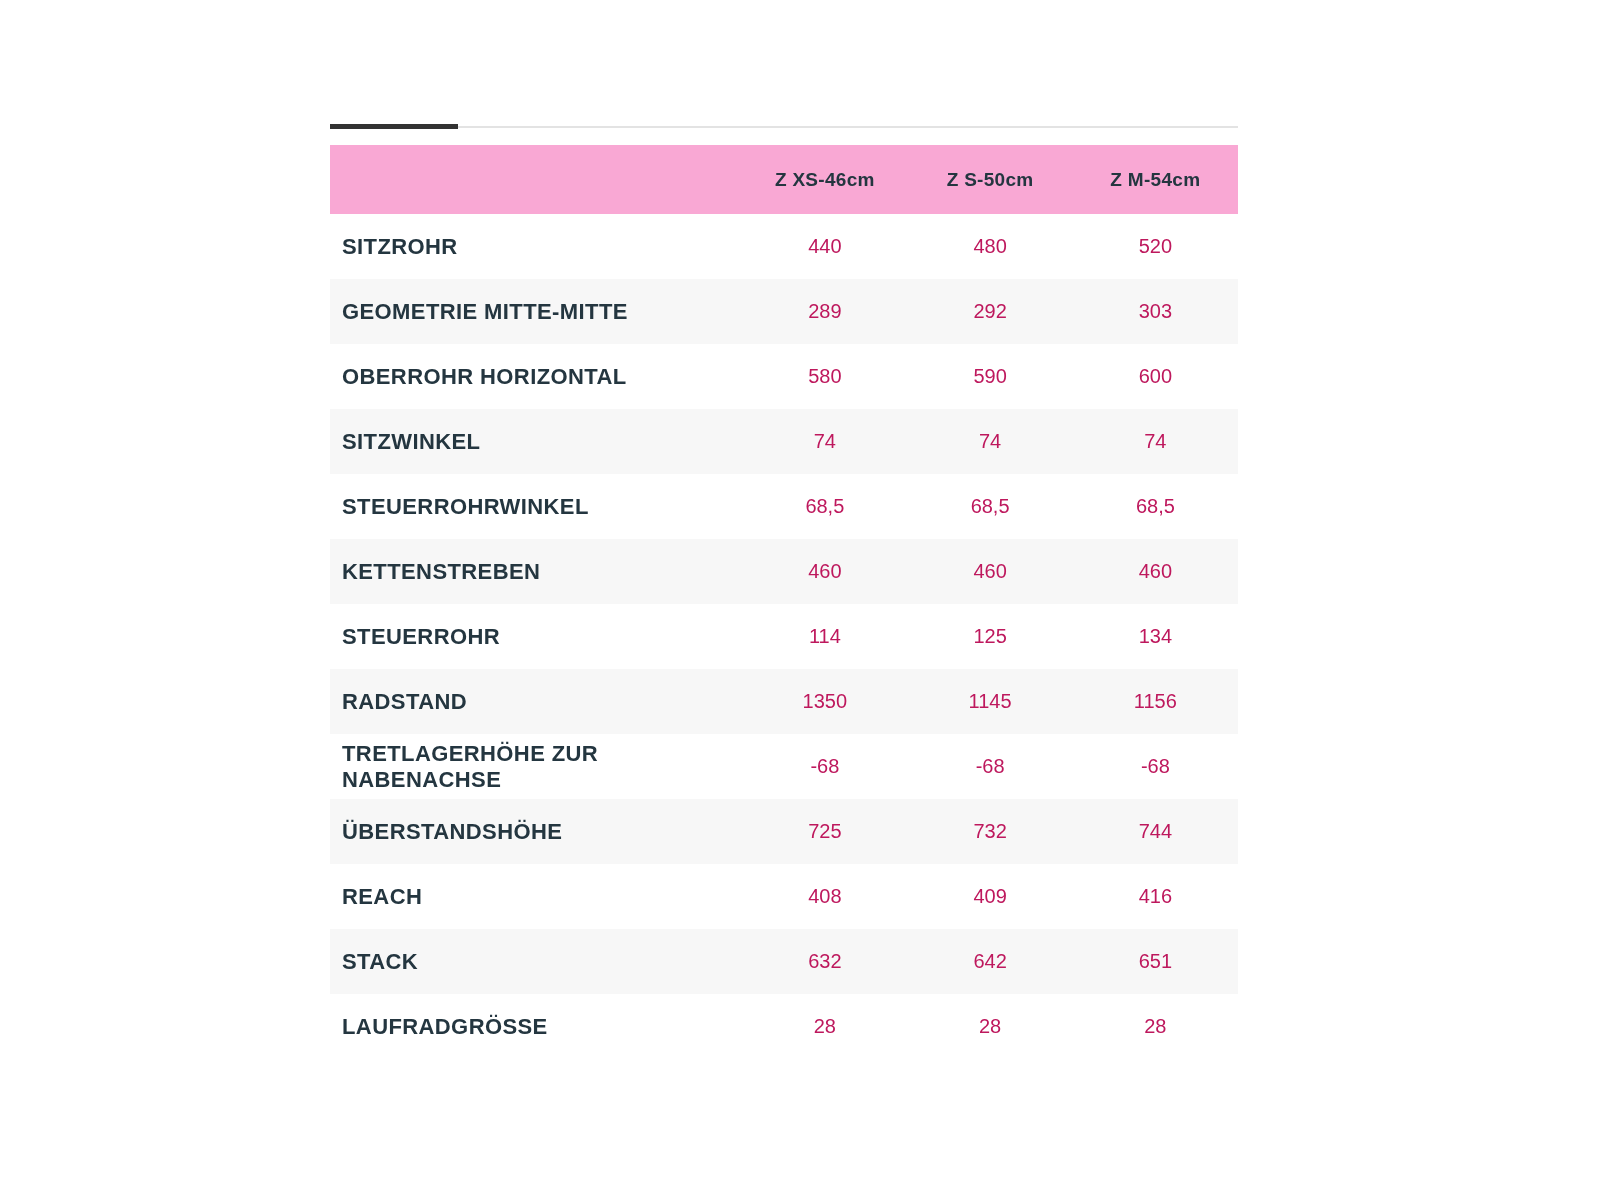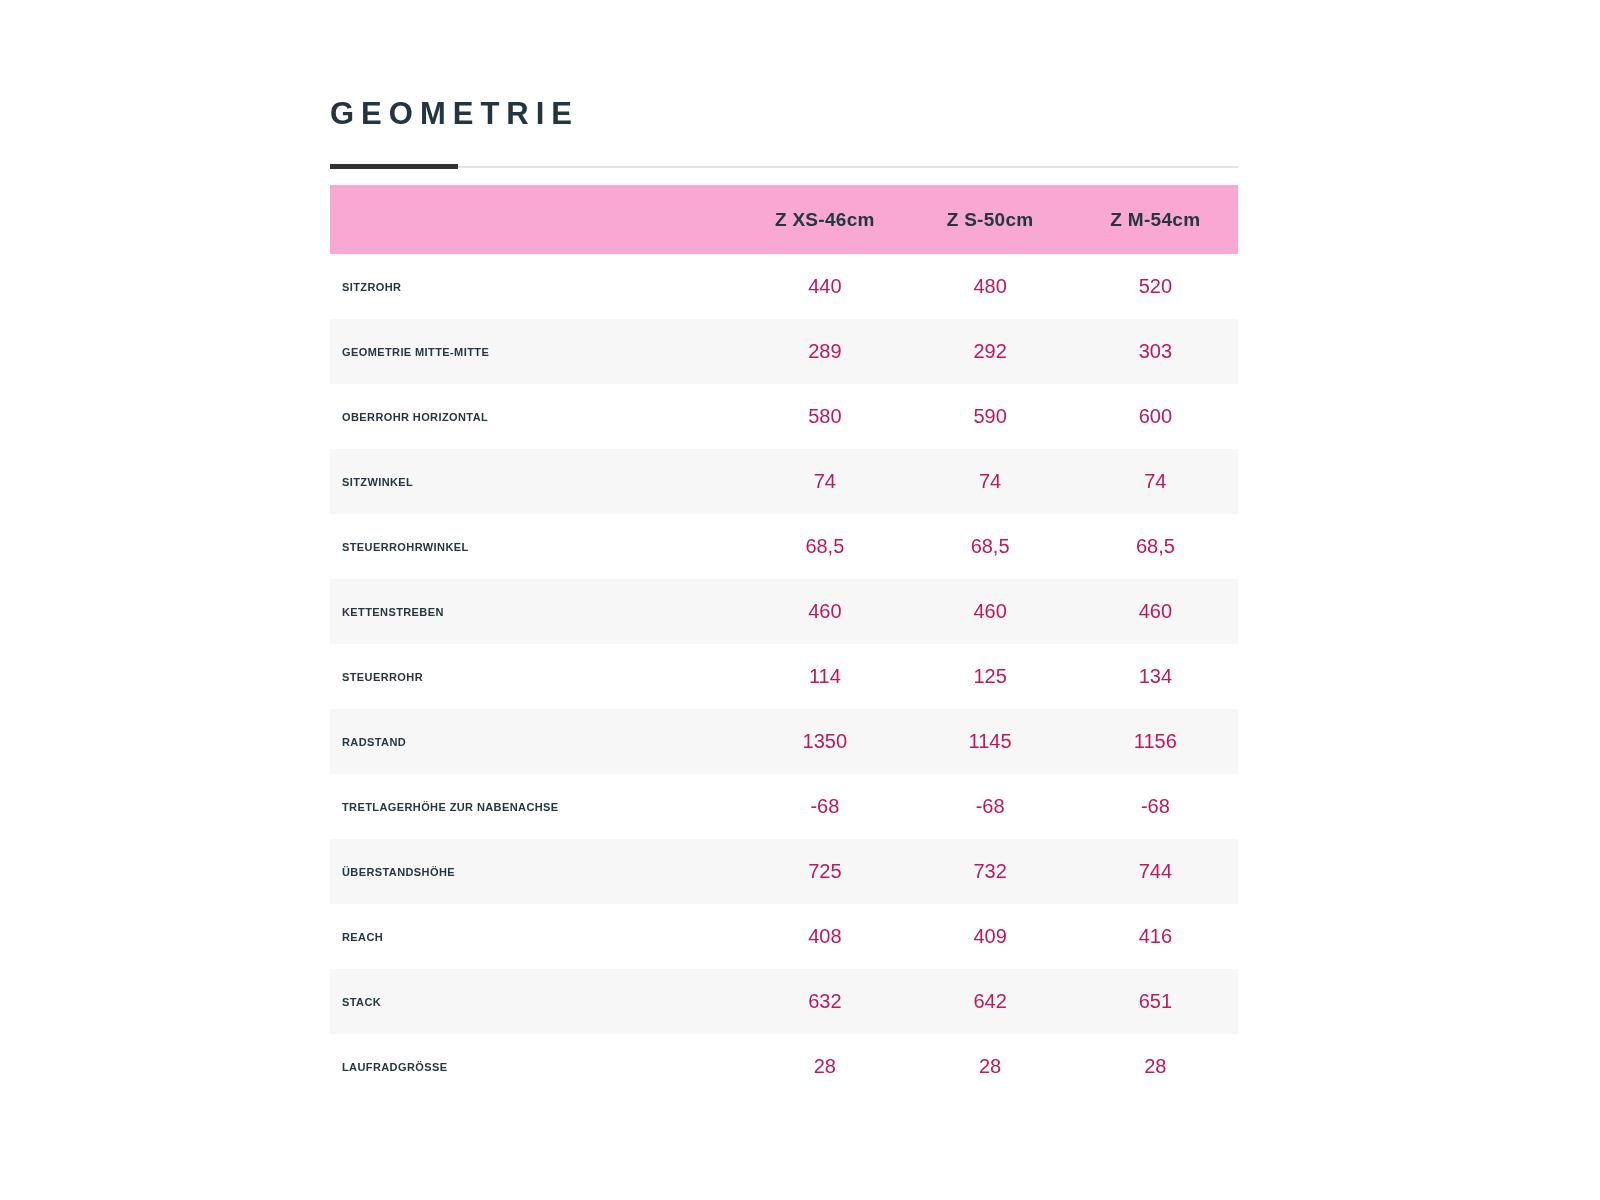--- a/index.html
+++ b/index.html
@@ -81,21 +81,21 @@
     height: 65px;
   }
   tbody tr:nth-child(even) {
     background: #f7f7f7;
   }
   tbody tr:nth-child(odd) {
     background: #ffffff;
   }
 
   td.label-cell {
-    font-size: 11px;
+    font-size: 22px;
     font-weight: 700;
     font-stretch: condensed;
     color: #243640;
     letter-spacing: 0.4px;
     text-align: left;
     padding-left: 12px;
   }
 
   td.value-cell {
     font-size: 20px;
@@ -103,21 +103,20 @@
     font-stretch: condensed;
     color: #be185d;
     text-align: center;
   }
 </style>
 </head>
 <body>
 
 <div class="content">
 
-  <h1 class="section-title">GEOMETRIE</h1>
 
   <div class="divider">
     <div class="divider-line"></div>
     <div class="divider-accent"></div>
   </div>
 
   <table class="geometry">
     <colgroup>
       <col class="c-label">
       <col class="c-val">

